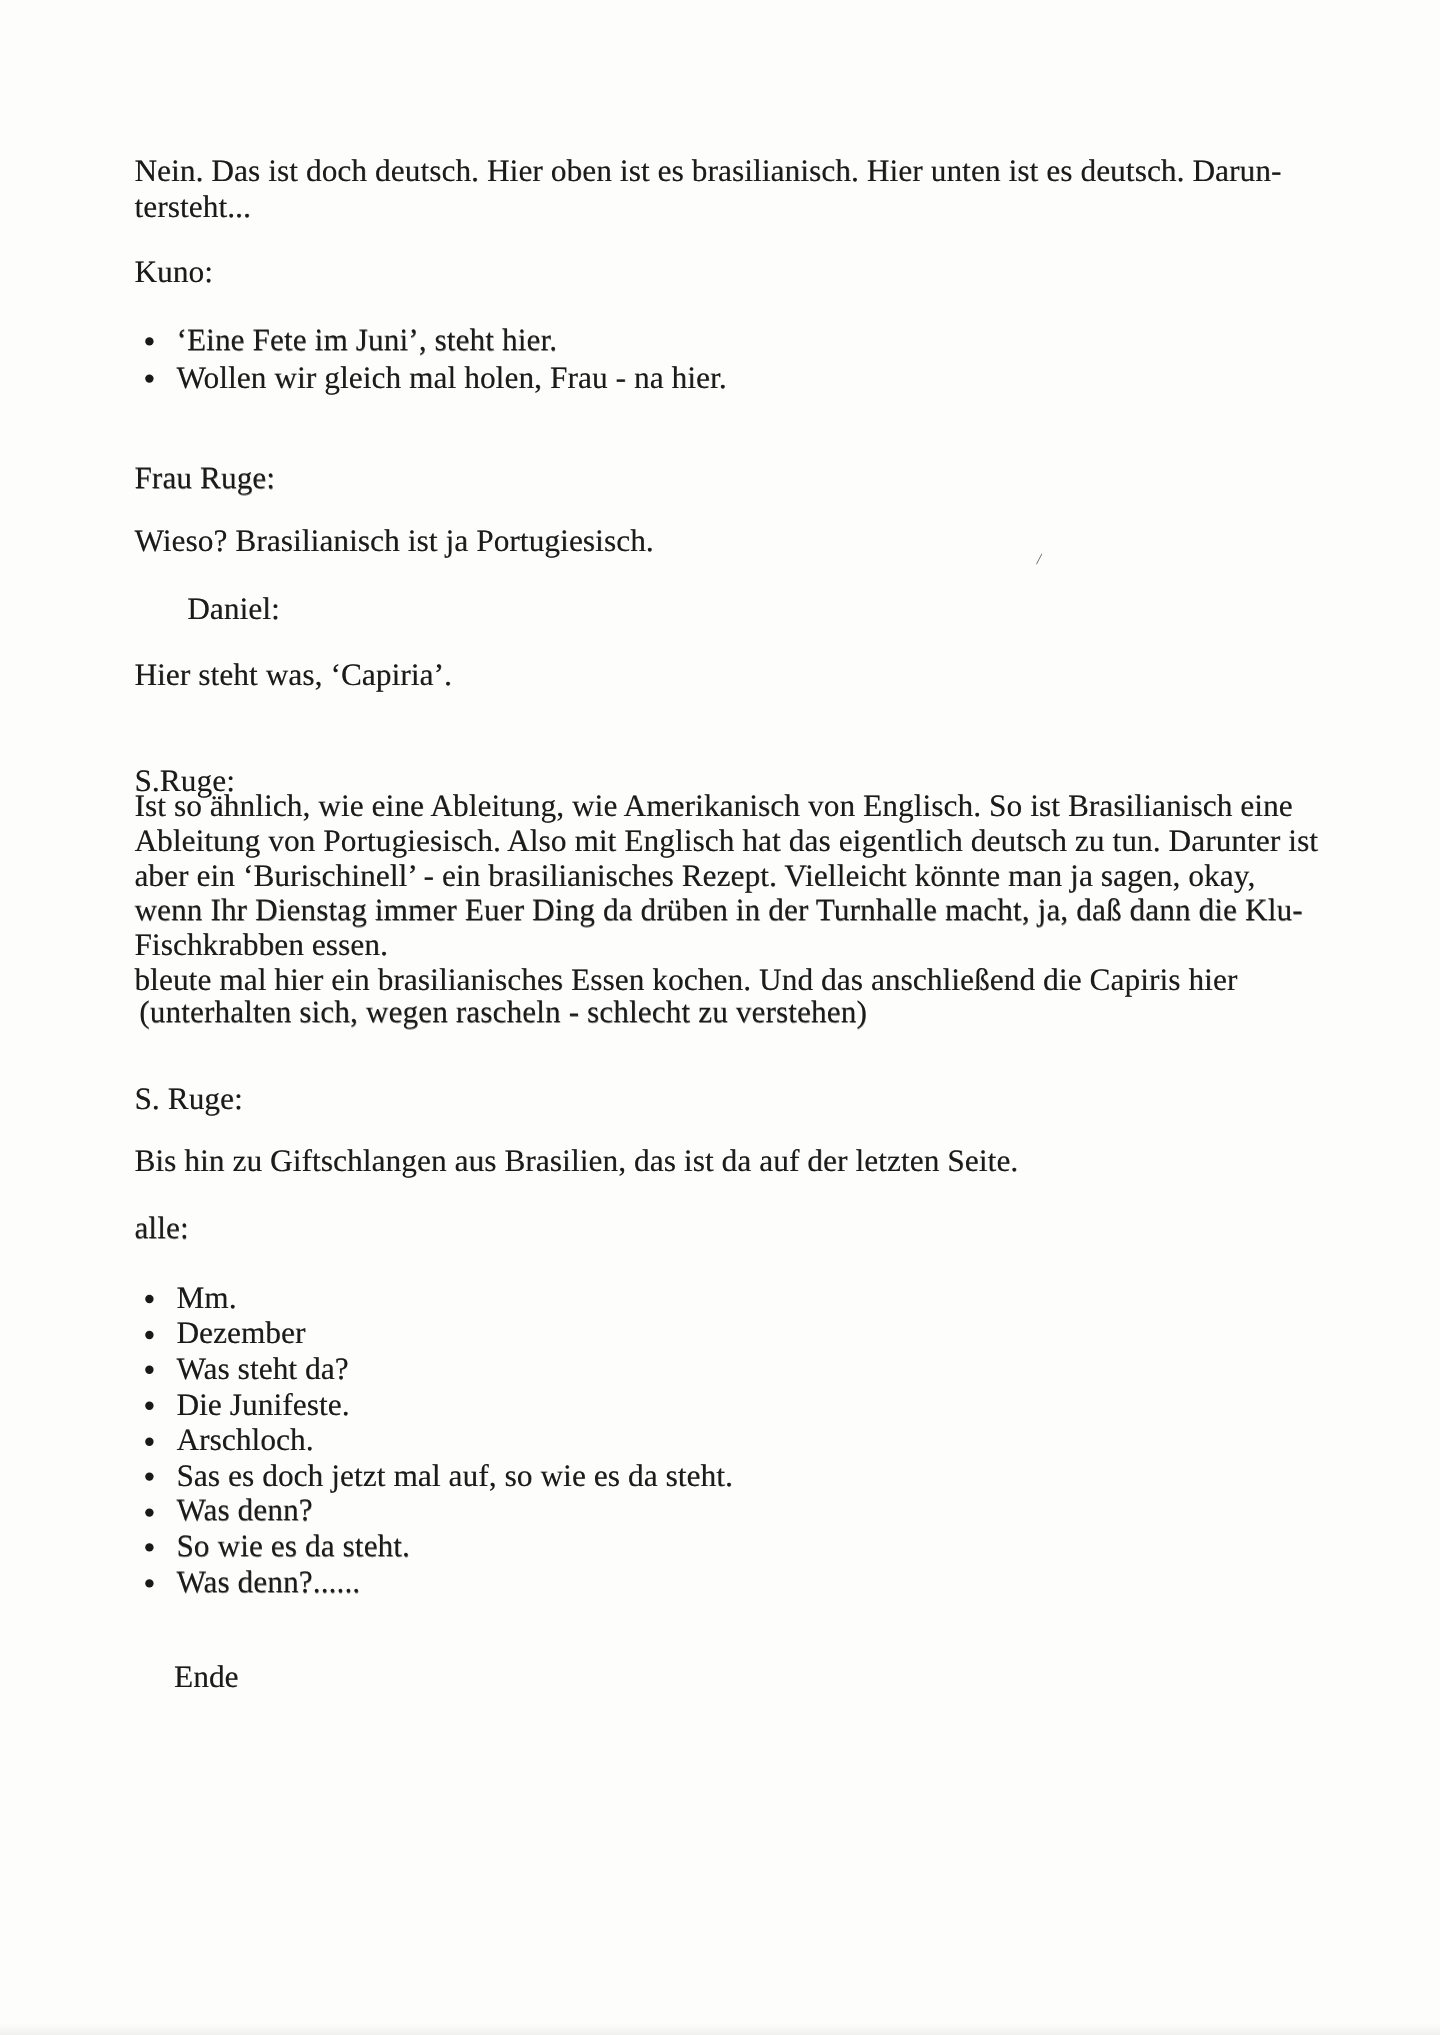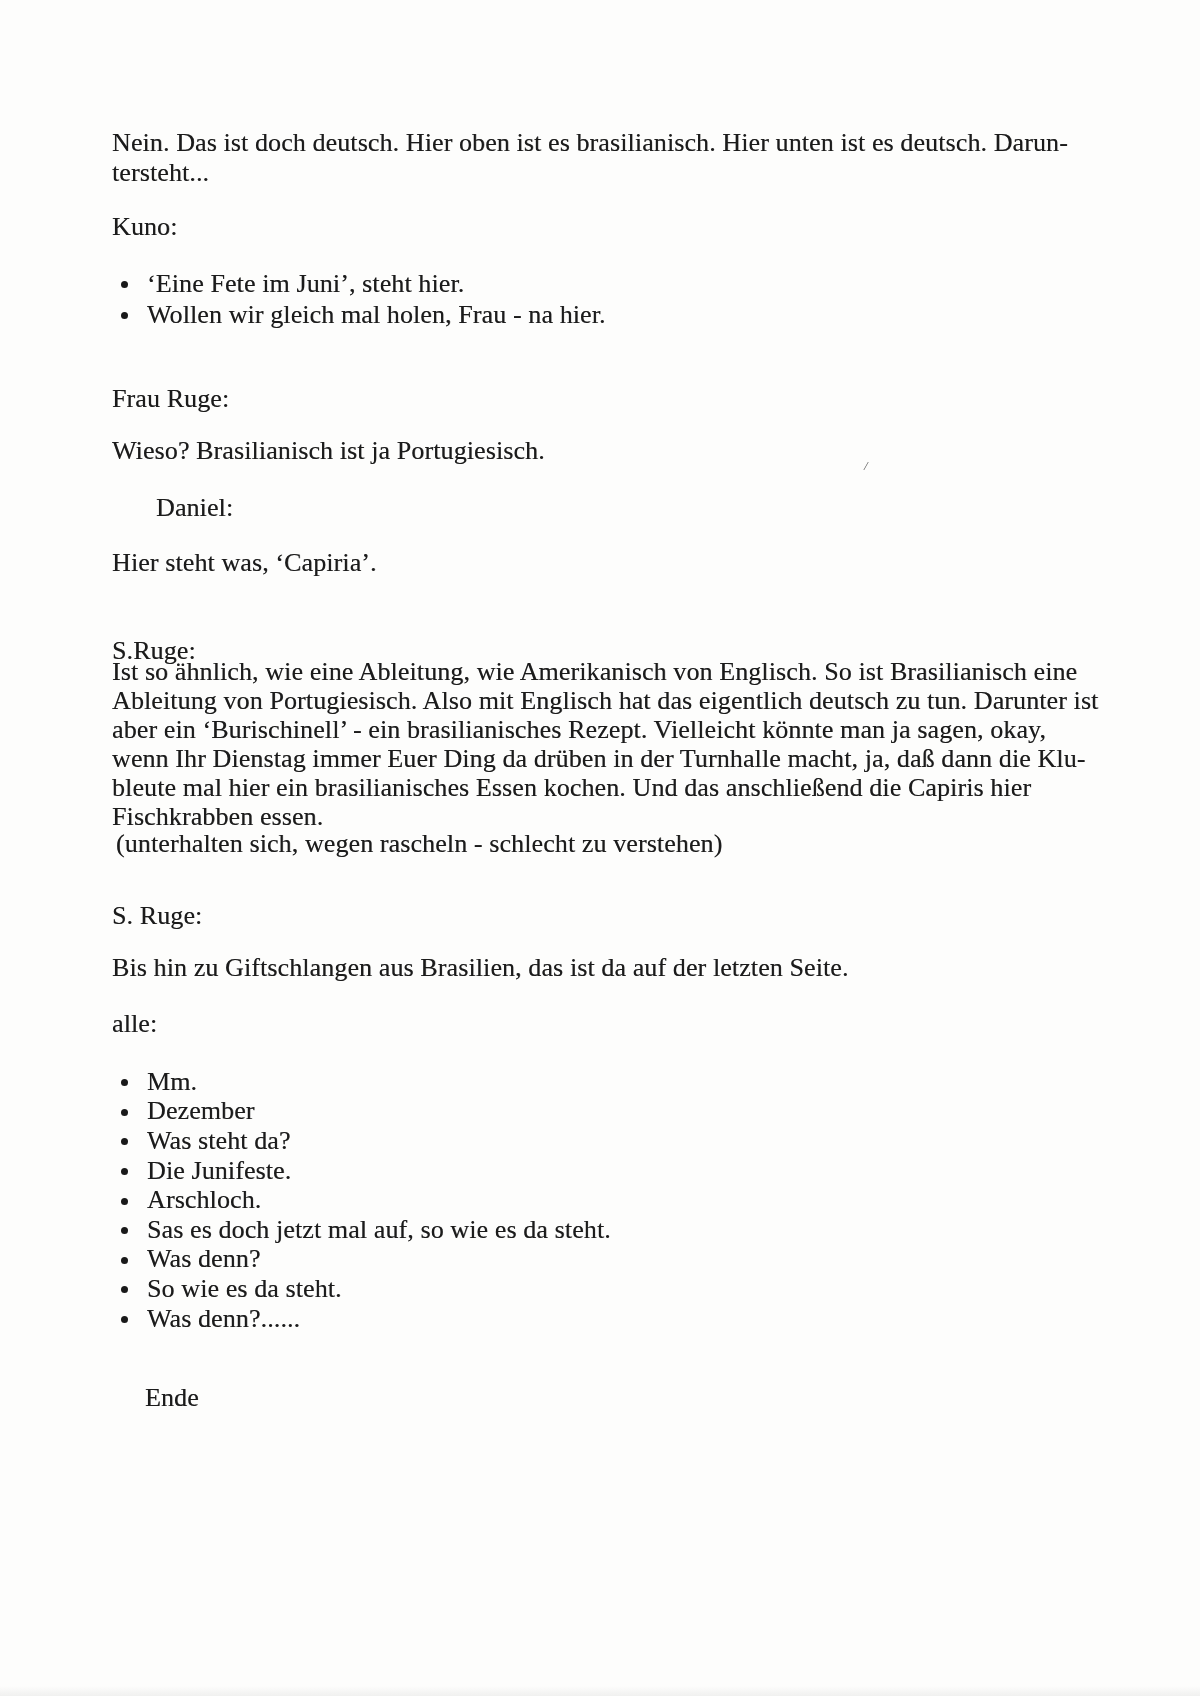--- a/index.html
+++ b/index.html
@@ -89,22 +89,22 @@
     <div class="block speaker" style="top: 493px; margin-left: 44px;">Daniel:</div>
     <div class="block paragraph" style="top: 549px;">
       <div class="tline" style="line-height: 28px;">Hier steht was, ‘Capiria’.</div>
     </div>
     <div class="block speaker" style="top: 636px;">S.Ruge:</div>
     <div class="block paragraph" style="top: 657px;">
       <div class="tline" style="line-height: 29px;">Ist so ähnlich, wie eine Ableitung, wie Amerikanisch von Englisch. So ist Brasilianisch eine</div>
       <div class="tline" style="line-height: 29px;">Ableitung von Portugiesisch. Also mit Englisch hat das eigentlich deutsch zu tun. Darunter ist</div>
       <div class="tline" style="line-height: 29px;">aber ein ‘Burischinell’ - ein brasilianisches Rezept. Vielleicht könnte man ja sagen, okay,</div>
       <div class="tline" style="line-height: 29px;">wenn Ihr Dienstag immer Euer Ding da drüben in der Turnhalle macht, ja, daß dann die Klu-</div>
+      <div class="tline" style="line-height: 29px;">Fischkrabben essen.</div>
       <div class="tline" style="line-height: 29px;">bleute mal hier ein brasilianisches Essen kochen. Und das anschließend die Capiris hier</div>
-      <div class="tline" style="line-height: 29px;">Fischkrabben essen.</div>
     </div>
     <div class="block paragraph" style="top: 830px; left: 116px;">
       <div class="tline" style="line-height: 28px;">(unterhalten sich, wegen rascheln - schlecht zu verstehen)</div>
     </div>
     <div class="block speaker" style="top: 901px;">S. Ruge:</div>
     <div class="block paragraph" style="top: 954px;">
       <div class="tline" style="line-height: 28px;">Bis hin zu Giftschlangen aus Brasilien, das ist da auf der letzten Seite.</div>
     </div>
     <div class="block speaker" style="top: 1009px;">alle:</div>
     <div class="block bullet-list" style="top: 1067px;">

